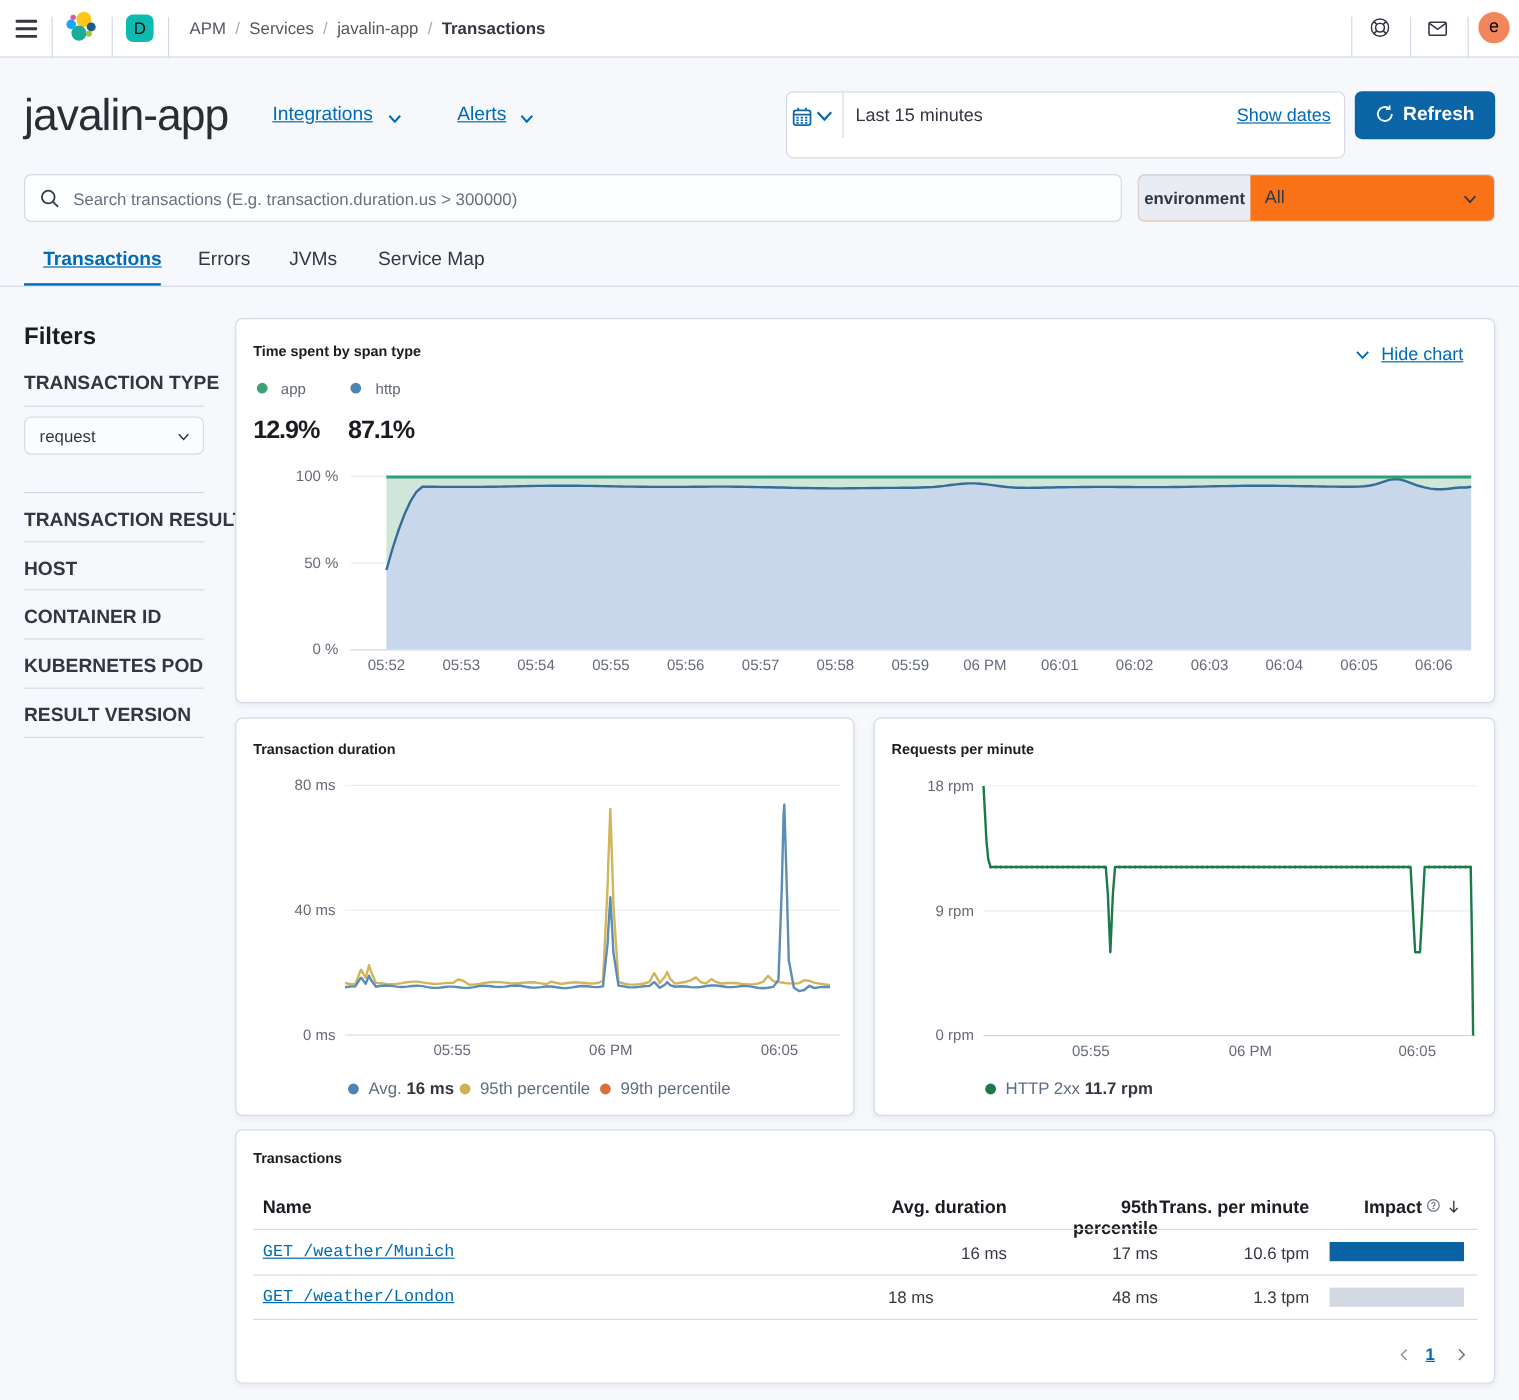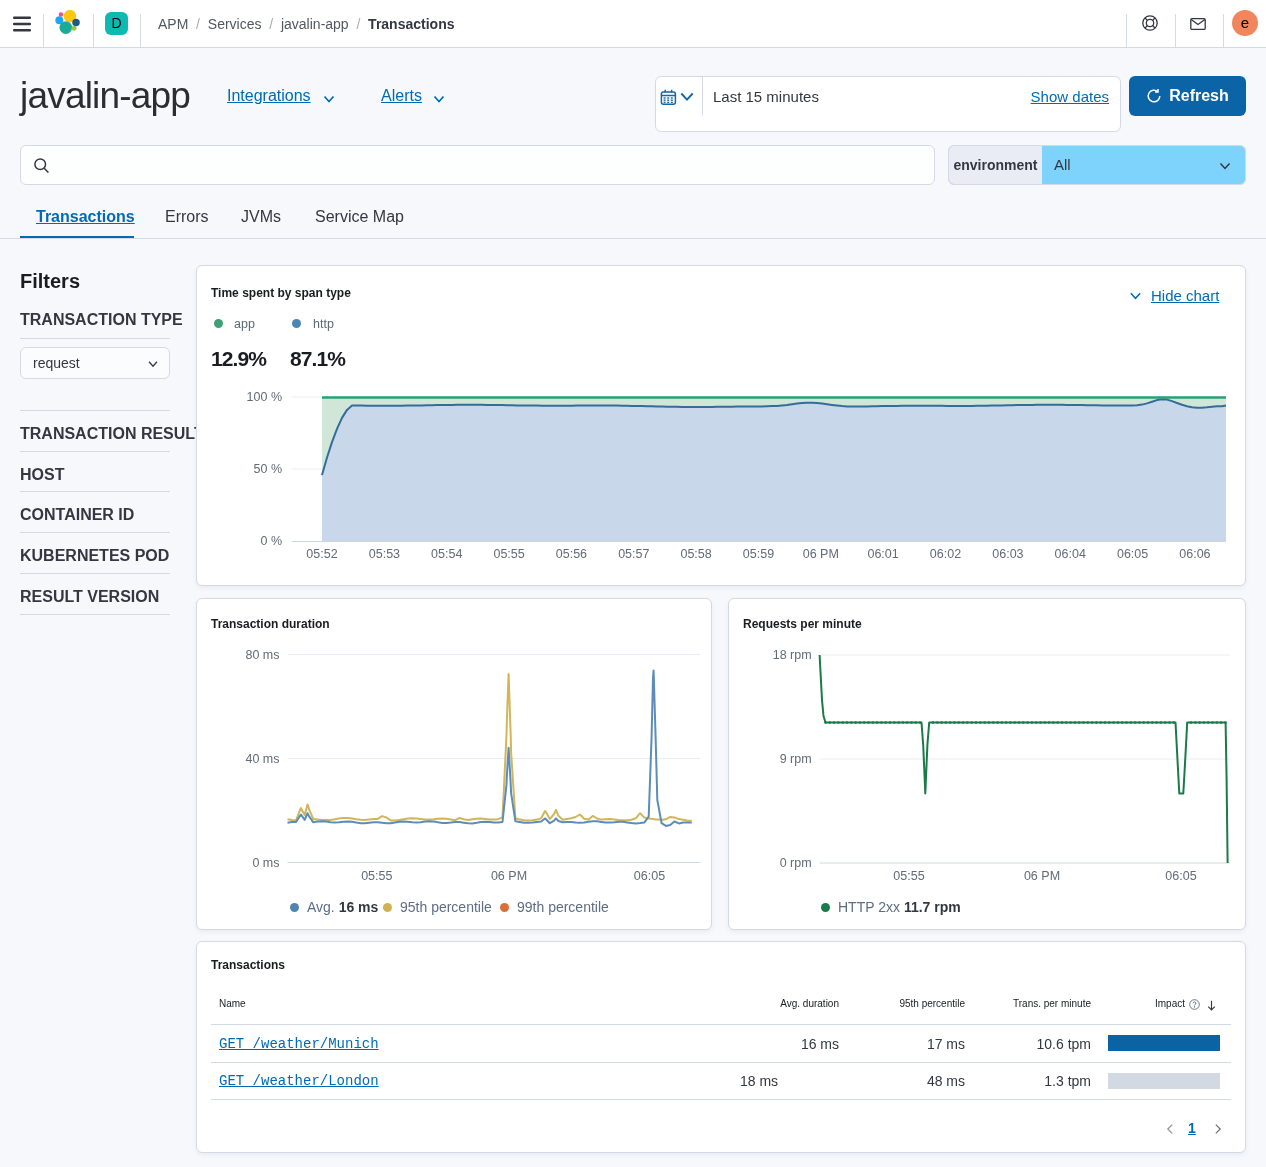--- a/index.html
+++ b/index.html
@@ -11,21 +11,21 @@
 .crumb { color:#53575f; font-size:14px; }
 .crumb-sep { color:#a7adb8; font-size:14px; }
 .crumb-last { color:#343741; font-size:14px; font-weight:600; }
 .blue { color:#006bb4;text-decoration:underline; }
 .card { position:absolute; background:#fff; border:1px solid #d3dae6; border-radius:6px; box-shadow:0 2px 4px rgba(120,130,150,0.10); }
 .ctitle { font-size:12px; font-weight:700; color:#1a1c21; }
 .sideLabel { font-size:16px; font-weight:700; color:#343741; }
 .hr { position:absolute; left:20px; width:150px; height:1px; background:#d3dae6; }
 .mono { font-family:"Liberation Mono", monospace; }
 .rvals { font-size:14px; color:#343741; }
-.th { font-size:10px; font-weight:400; color:#1a1c21; }
+.th { font-size:15px; font-weight:700; color:#1a1c21; }
 </style>
 </head>
 <body>
 
 <div class="topbar">
 
   <svg class="abs" style="left:12px;top:14px" width="20" height="20" viewBox="0 0 20 20">
     <rect x="1" y="2.5" width="18" height="2.4" rx="1" fill="#343741"></rect>
     <rect x="1" y="8.8" width="18" height="2.4" rx="1" fill="#343741"></rect>
     <rect x="1" y="15.1" width="18" height="2.4" rx="1" fill="#343741"></rect>
@@ -106,22 +106,23 @@
   <svg style="vertical-align:-3px;margin-right:7px" width="16" height="16" viewBox="0 0 16 16" fill="none" stroke="#fff" stroke-width="1.5">
     <path d="M13.8 8a5.8 5.8 0 1 1-1.9-4.3"></path>
     <path d="M12 1v3h-3" stroke-linejoin="miter"></path>
   </svg>Refresh</div>
 
 <div class="abs" style="left:20px;top:145px;width:915px;height:40px;background:#fdfefe;border:1px solid #d3dae6;border-radius:6px">
   <svg class="abs" style="left:12px;top:11px" width="17" height="17" viewBox="0 0 16 16" fill="none" stroke="#343741" stroke-width="1.4">
     <circle cx="6.8" cy="6.8" r="5"></circle>
       <path d="M10.5 10.5l4 4"></path>
   </svg>
-</div>
-<div class="abs" style="left:948px;top:145px;width:298px;height:40px;background:#7dd3fc;border:1px solid #d3dae6;border-radius:6px">
+  <div class="abs" style="left:40px;top:12px;font-size:14px;color:#69707d">Search transactions (E.g. transaction.duration.us &gt; 300000)</div>
+</div>
+<div class="abs" style="left:948px;top:145px;width:298px;height:40px;background:#f97316;border:1px solid #d3dae6;border-radius:6px">
   <div class="abs" style="left:0;top:0;width:93px;height:38px;background:#e9edf3;border-radius:5px 0 0 5px;font-size:14px;font-weight:600;color:#343741;text-align:center;line-height:38px">environment</div>
   <div class="abs" style="left:105px;top:10px;font-size:15px;color:#343741">All</div>
   <svg class="abs" style="right:12px;top:12px" width="16" height="16" viewBox="0 0 16 16" fill="none" stroke="#343741" stroke-width="1.5">
       <path d="M3.5 5.5L8 10.5l4.5-5"></path>
     </svg>
 </div>
 
 <div class="abs" style="left:0;top:238px;width:1266px;height:1px;background:#d3dae6"></div>
 <div class="abs blue" style="left:36px;top:208px;font-size:16px;font-weight:600">Transactions</div>
 <div class="abs" style="left:20px;top:236px;width:114px;height:2px;background:#006bb4"></div>

